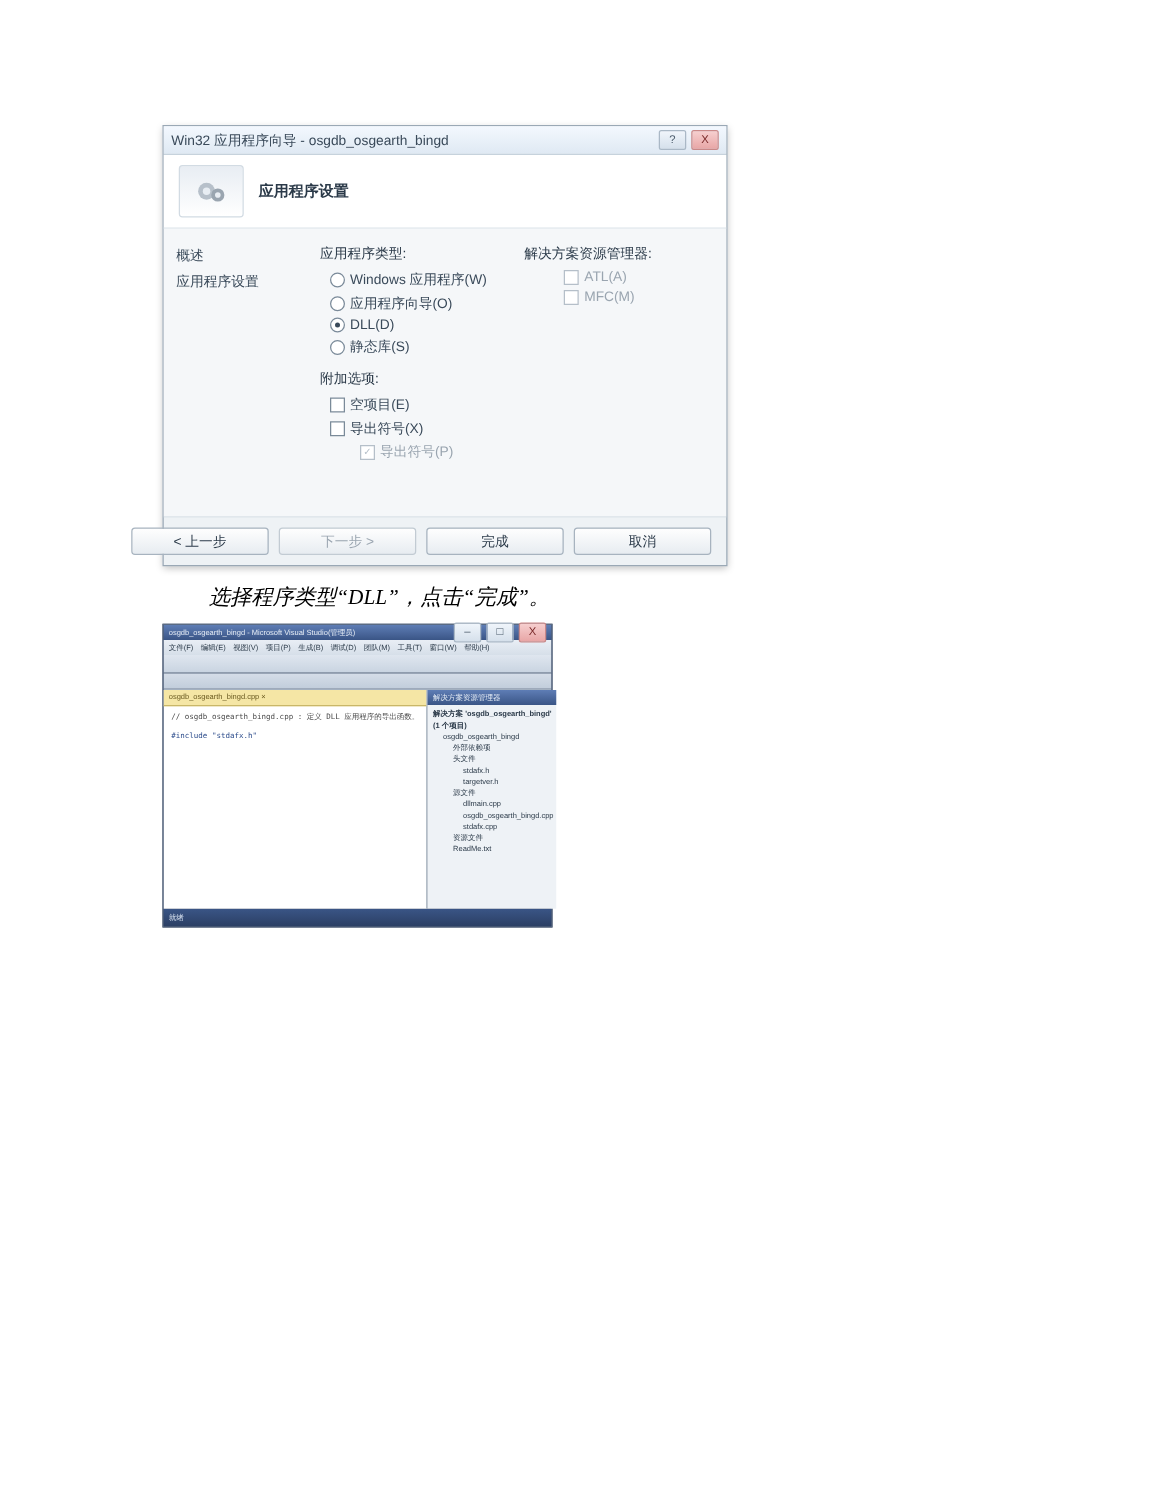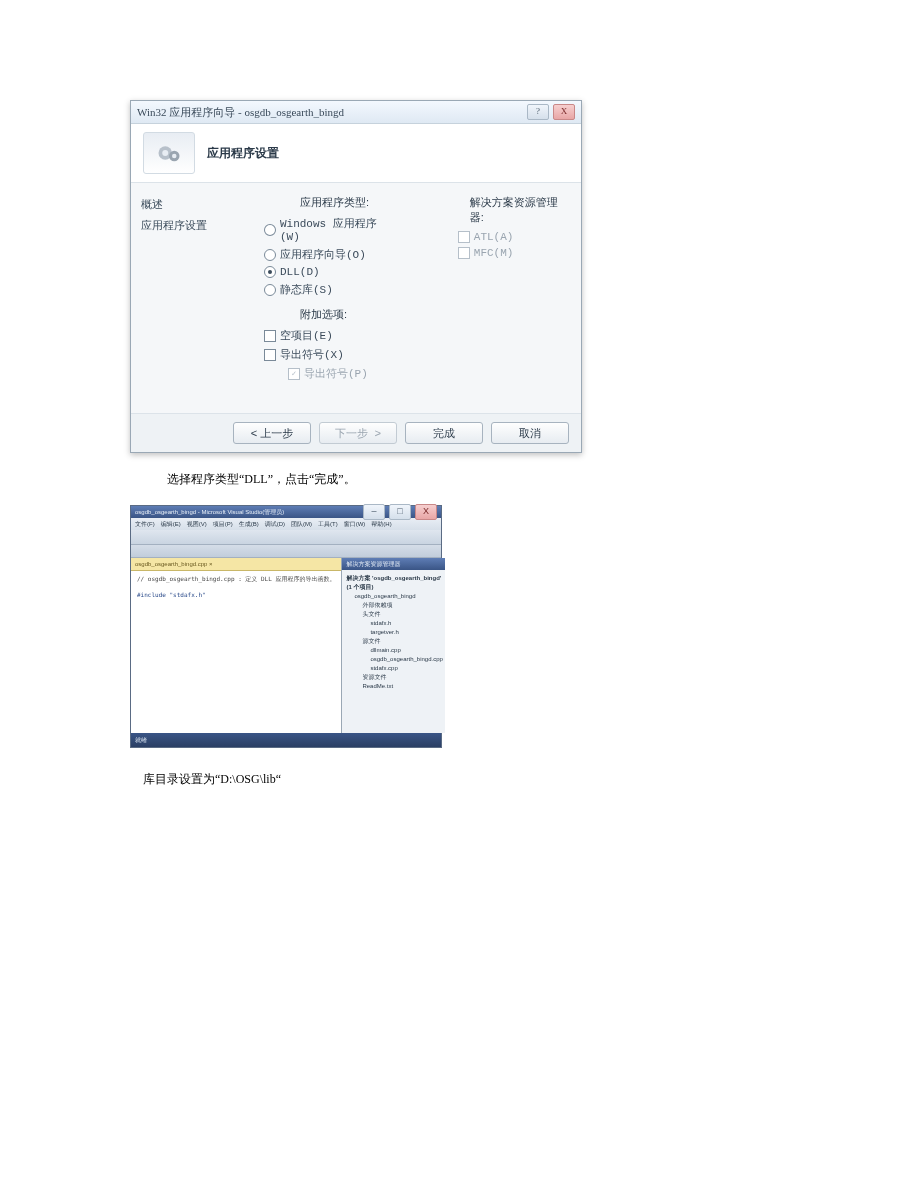--- a/index.html
+++ b/index.html
@@ -25,21 +25,20 @@
     font-size: 11px;
     color: #24364a;
   }
   .wizard-titlebar {
     height: 22px;
     background: linear-gradient(#f3f8fe, #dfe9f3);
     border-bottom: 1px solid #c6d2dc;
     display: flex;
     align-items: center;
     padding: 0 6px;
-    font-family: Liberation Serif, serif;
   }
   .wizard-title-text { flex: 1; color: #3a4a5a; font-size: 11px; }
   .win-controls { display: flex; gap: 4px; }
   .win-btn {
     width: 20px; height: 14px;
     background: linear-gradient(#f0f5fb, #d5e0eb);
     border: 1px solid #aab8c6; border-radius: 2px;
     font-size: 9px; line-height: 12px; text-align: center;
     color: #4a5a6a;
   }
@@ -76,22 +75,22 @@
   }
   .wizard-sidebar div { margin-bottom: 6px; }
 
   .wizard-form {
     flex: 1;
     padding: 12px 10px;
     display: flex;
     gap: 30px;
   }
   .col { }
-  .section-label { color: #2b3a49; margin-bottom: 6px; font-size: 11px; margin-left: 44px; }
-  .opt { display: flex; align-items: center; gap: 4px; margin: 4px 0 4px 8px; font-size: 11px; color: #3a4a5a; font-family: Liberation Mono, monospace; }
+  .section-label { color: #2b3a49; margin-bottom: 6px; font-size: 11px; }
+  .opt { display: flex; align-items: center; gap: 4px; margin: 4px 0 4px 8px; font-size: 11px; color: #3a4a5a; }
   .opt.disabled { color: #9aa5b0; padding-left: 24px; }
   .radio {
     width: 10px; height: 10px; border-radius: 50%;
     border: 1px solid #7a8a99; background: #fff;
     display: inline-flex; align-items: center; justify-content: center;
   }
   .radio.sel::after { content:""; width: 4px; height: 4px; border-radius: 50%; background:#3a4a5a; }
   .check {
     width: 10px; height: 10px;
     border: 1px solid #7a8a99; background: #fff;
@@ -100,35 +99,36 @@
   }
   .check.disabled { border-color:#b5bfc9; color:#b5bfc9; }
 
   .wizard-footer {
     display: flex; justify-content: flex-end; gap: 8px;
     padding: 8px 12px;
     border-top: 1px solid #dce3e9;
   }
   .btn {
     min-width: 56px; height: 20px;
-    padding: 0 10px;
+    padding: 0 26px;
     background: linear-gradient(#fefefe, #e7ecf1);
     border: 1px solid #a7b3bf;
     border-radius: 3px;
     font-size: 11px; color: #2b3a49;
     display: inline-flex; align-items: center; justify-content: center;
   }
-  .btn.disabled { color: #9aa5b0; border-color:#c2cbd3;font-family:Liberation Mono, monospace; }
+  .btn.disabled { color: #9aa5b0; border-color:#c2cbd3; }
 
   
   .doc-line {
     font-family: "SimSun","宋体",serif;
-    font-size: 12px;
+    font-size: 17px;
     line-height: 2.2;
-    margin: 13px;
+    margin: 3px;
+    font-style: italic;
   }
   .indent { text-indent: 2em; }
 
   
   .ide {
     width: 310px;
     border: 1px solid #5a6b84;
     background: #2d3b55;
     font-size: 7px;
     color: #c8d0da;
@@ -345,15 +345,14 @@
           <div class="n2">资源文件</div>
           <div class="n2">ReadMe.txt</div>
         </div>
       </div>
     </div>
     <div class="ide-status">
       <span>就绪</span>
     </div>
   </div>
 
-  <p class="doc-line">库目录设置为“D:\OSG\lib“</p>
 
 </div>
 
 </body></html>

